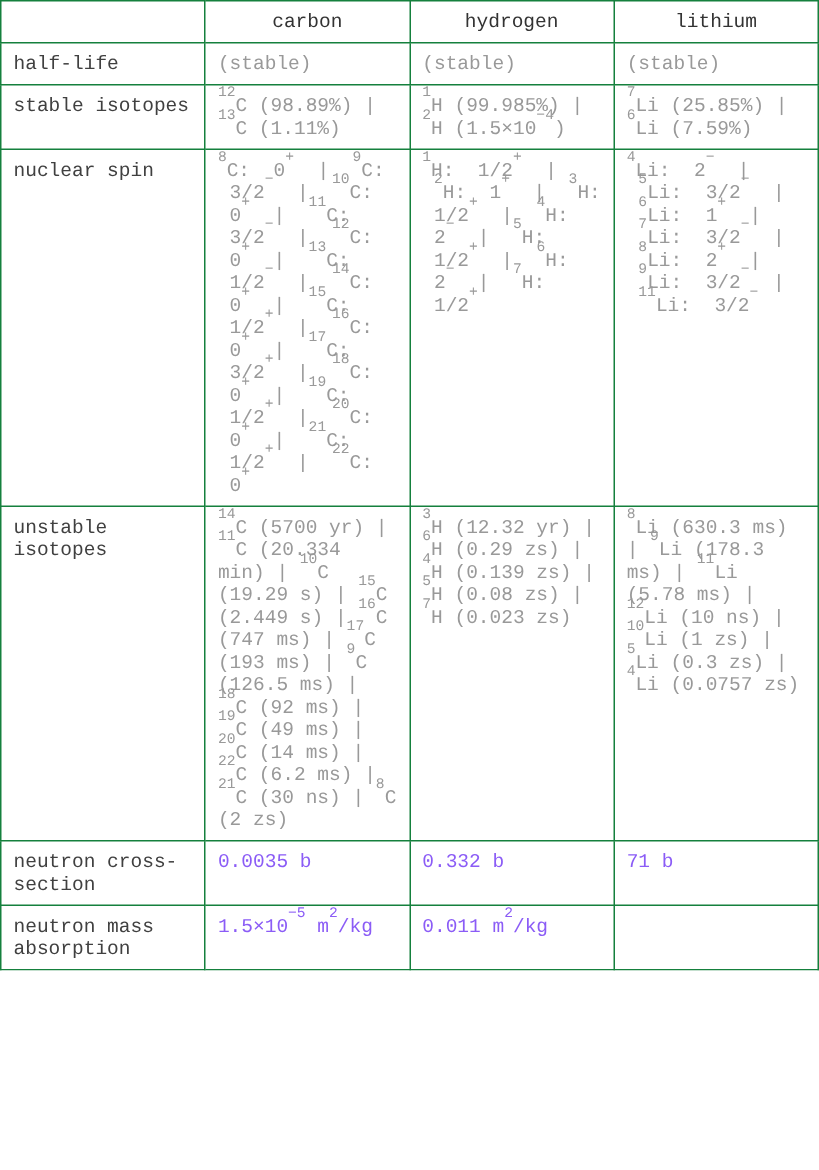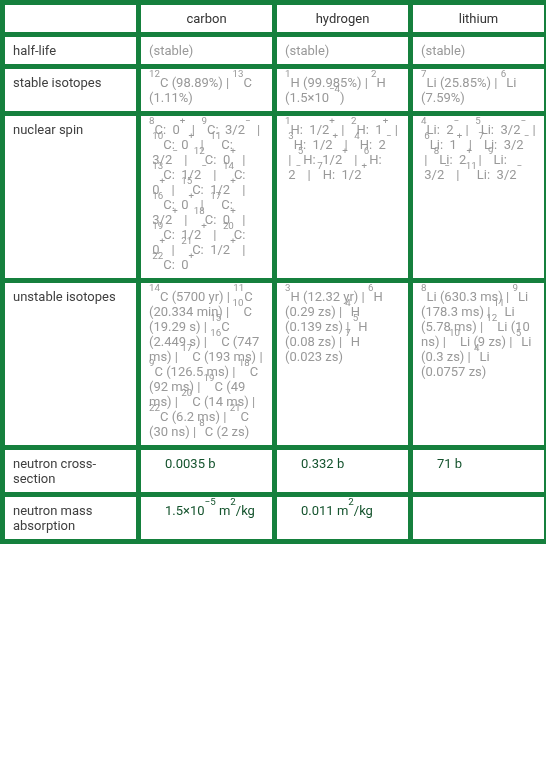--- a/index.html
+++ b/index.html
@@ -5,30 +5,31 @@
   * { box-sizing: border-box; margin: 0; padding: 0; }
   body {
     font-family: -apple-system, BlinkMacSystemFont, "Segoe UI", Roboto, Arial, sans-serif;
     font-size: 13px;
     color: #333;
     background: #fff;
     width: 546px;
   }
   table { border-collapse: collapse; width: 546px; table-layout: fixed; }
   th, td {
-    border: 5px solid #15803d;
+    border: 1px solid #15803d;
     padding: 6px 8px;
     text-align: left;
     vertical-align: top;
     word-wrap: break-word;
+    font-family: Liberation Mono, monospace;
   }
   th.colhead { font-weight: normal; text-align: center; color: #333; }
   td.rowhead { color: #404040; }
   td.data { color: #999; }
-  td.data .black { color: #14532d; margin-left: 16px; }
+  td.data .black { color: #8b5cf6; }
   .col-label { width: 136px; }
   .col-data { width: 136px; }
   sup, sub { font-size: 0.75em; line-height: 0; position: relative; }
   sup { top: -0.45em; }
 </style>
 </head>
 <body>
 
 <table>
   <colgroup>
@@ -61,21 +62,21 @@
     <tr>
       <td class="rowhead">nuclear spin</td>
       <td class="data"><sup>8</sup>C: &nbsp;0<sup>+</sup> &nbsp;| &nbsp;<sup>9</sup>C: &nbsp;3/2<sup>−</sup> &nbsp;| &nbsp;<sup>10</sup>C: &nbsp;0<sup>+</sup> &nbsp;| &nbsp;<sup>11</sup>C: &nbsp;3/2<sup>−</sup> &nbsp;| &nbsp;<sup>12</sup>C: &nbsp;0<sup>+</sup> &nbsp;| &nbsp;<sup>13</sup>C: &nbsp;1/2<sup>−</sup> &nbsp;| &nbsp;<sup>14</sup>C: &nbsp;0<sup>+</sup> &nbsp;| &nbsp;<sup>15</sup>C: &nbsp;1/2<sup>+</sup> &nbsp;| &nbsp;<sup>16</sup>C: &nbsp;0<sup>+</sup> &nbsp;| &nbsp;<sup>17</sup>C: &nbsp;3/2<sup>+</sup> &nbsp;| &nbsp;<sup>18</sup>C: &nbsp;0<sup>+</sup> &nbsp;| &nbsp;<sup>19</sup>C: &nbsp;1/2<sup>+</sup> &nbsp;| &nbsp;<sup>20</sup>C: &nbsp;0<sup>+</sup> &nbsp;| &nbsp;<sup>21</sup>C: &nbsp;1/2<sup>+</sup> &nbsp;| &nbsp;<sup>22</sup>C: &nbsp;0<sup>+</sup></td>
       <td class="data"><sup>1</sup>H: &nbsp;1/2<sup>+</sup> &nbsp;| &nbsp;<sup>2</sup>H: &nbsp;1<sup>+</sup> &nbsp;| &nbsp;<sup>3</sup>H: &nbsp;1/2<sup>+</sup> &nbsp;| &nbsp;<sup>4</sup>H: &nbsp;2<sup>−</sup> &nbsp;| &nbsp;<sup>5</sup>H: &nbsp;1/2<sup>+</sup> &nbsp;| &nbsp;<sup>6</sup>H: &nbsp;2<sup>−</sup> &nbsp;| &nbsp;<sup>7</sup>H: &nbsp;1/2<sup>+</sup></td>
       <td class="data"><sup>4</sup>Li: &nbsp;2<sup>−</sup> &nbsp;| &nbsp;<sup>5</sup>Li: &nbsp;3/2<sup>−</sup> &nbsp;| &nbsp;<sup>6</sup>Li: &nbsp;1<sup>+</sup> &nbsp;| &nbsp;<sup>7</sup>Li: &nbsp;3/2<sup>−</sup> &nbsp;| &nbsp;<sup>8</sup>Li: &nbsp;2<sup>+</sup> &nbsp;| &nbsp;<sup>9</sup>Li: &nbsp;3/2<sup>−</sup> &nbsp;| &nbsp;<sup>11</sup>Li: &nbsp;3/2<sup>−</sup></td>
     </tr>
     <tr>
       <td class="rowhead">unstable isotopes</td>
       <td class="data"><sup>14</sup>C <span>(5700 yr) | </span><sup>11</sup>C <span>(20.334 min) | </span><sup>10</sup>C <span>(19.29 s) | </span><sup>15</sup>C <span>(2.449 s) | </span><sup>16</sup>C <span>(747 ms) | </span><sup>17</sup>C <span>(193 ms) | </span><sup>9</sup>C <span>(126.5 ms) | </span><sup>18</sup>C <span>(92 ms) | </span><sup>19</sup>C <span>(49 ms) | </span><sup>20</sup>C <span>(14 ms) | </span><sup>22</sup>C <span>(6.2 ms) | </span><sup>21</sup>C <span>(30 ns) | </span><sup>8</sup>C <span>(2 zs)</span></td>
       <td class="data"><sup>3</sup>H <span>(12.32 yr) | </span><sup>6</sup>H <span>(0.29 zs) | </span><sup>4</sup>H <span>(0.139 zs) | </span><sup>5</sup>H <span>(0.08 zs) | </span><sup>7</sup>H <span>(0.023 zs)</span></td>
-      <td class="data"><sup>8</sup>Li <span>(630.3 ms) | </span><sup>9</sup>Li <span>(178.3 ms) | </span><sup>11</sup>Li <span>(5.78 ms) | </span><sup>12</sup>Li <span>(10 ns) | </span><sup>10</sup>Li <span>(9 zs) | </span><sup>5</sup>Li <span>(0.3 zs) | </span><sup>4</sup>Li <span>(0.0757 zs)</span></td>
+      <td class="data"><sup>8</sup>Li <span>(630.3 ms) | </span><sup>9</sup>Li <span>(178.3 ms) | </span><sup>11</sup>Li <span>(5.78 ms) | </span><sup>12</sup>Li <span>(10 ns) | </span><sup>10</sup>Li <span>(1 zs) | </span><sup>5</sup>Li <span>(0.3 zs) | </span><sup>4</sup>Li <span>(0.0757 zs)</span></td>
     </tr>
     <tr>
       <td class="rowhead">neutron cross-section</td>
       <td class="data black"><span class="black">0.0035 b</span></td>
       <td class="data black"><span class="black">0.332 b</span></td>
       <td class="data black"><span class="black">71 b</span></td>
     </tr>
     <tr>
       <td class="rowhead">neutron mass absorption</td>
       <td class="data"><span class="black">1.5×10<sup>−5</sup> m<sup>2</sup>/kg</span></td>

